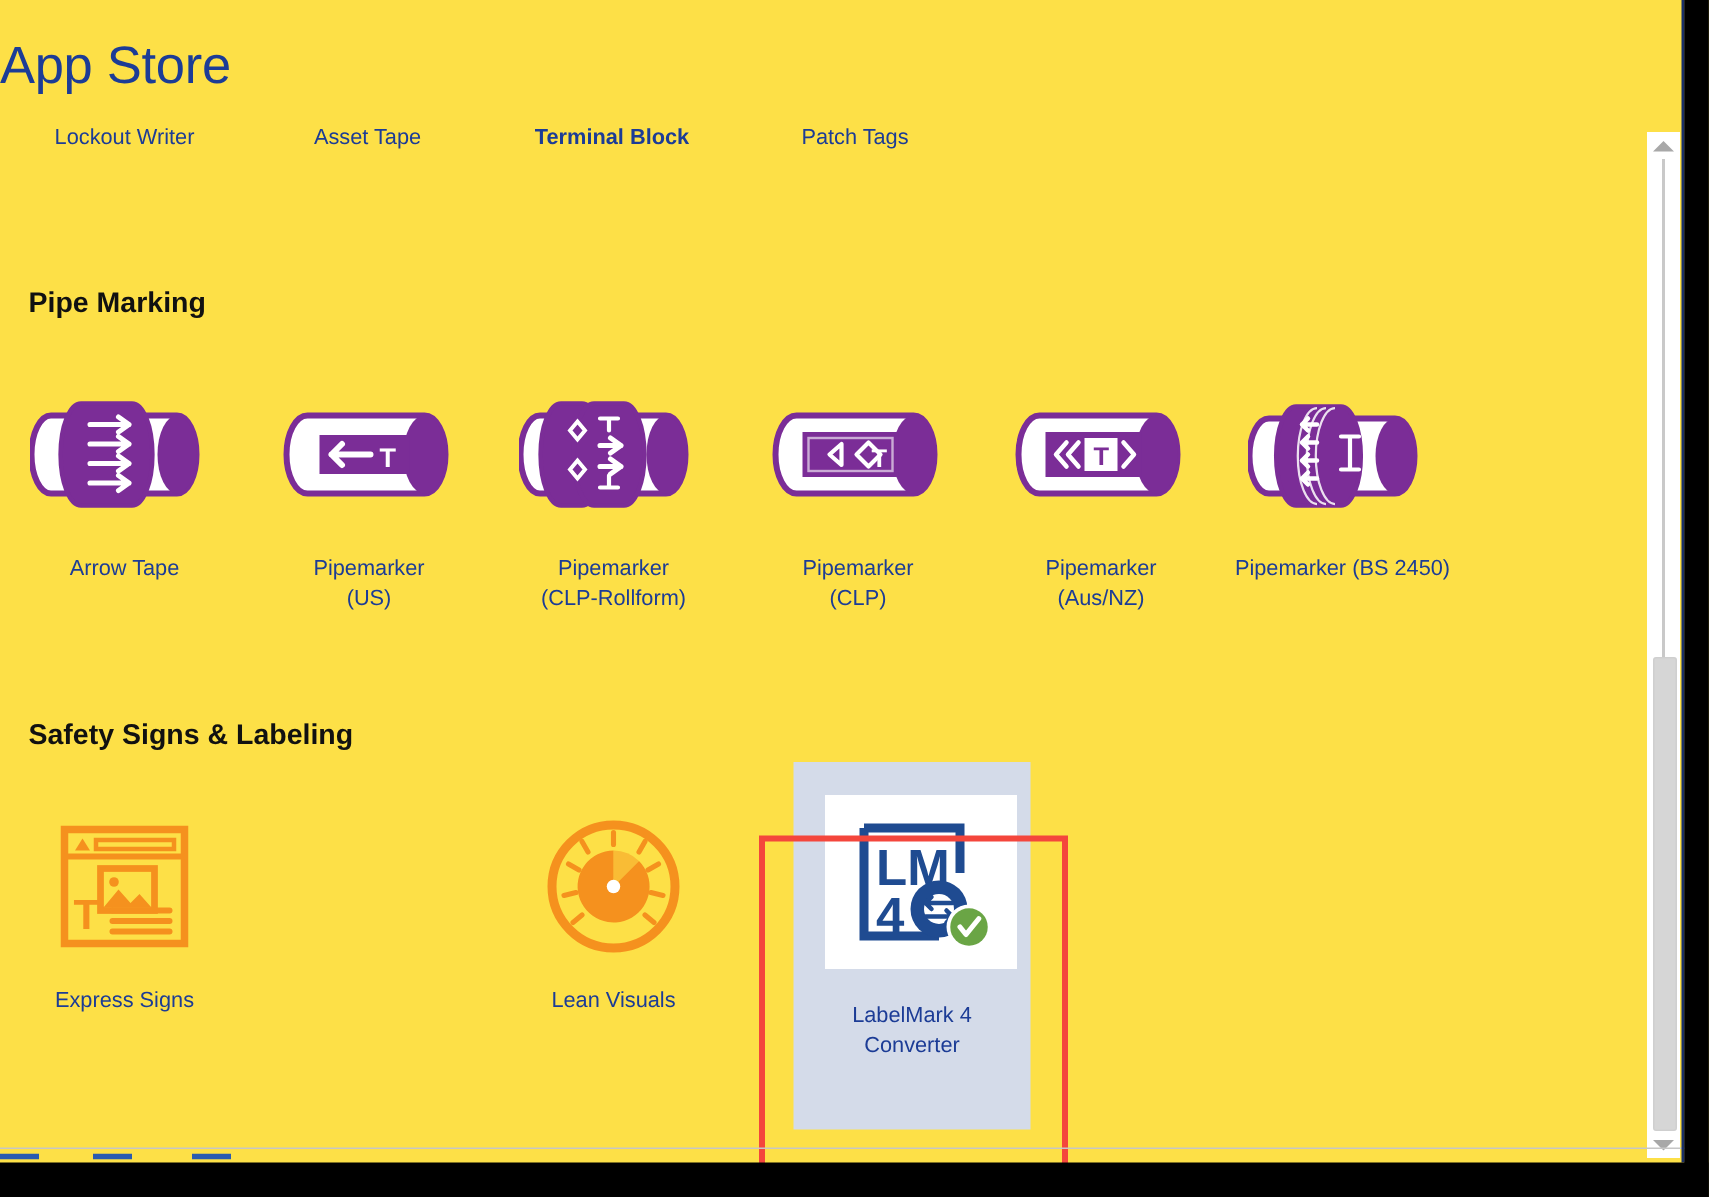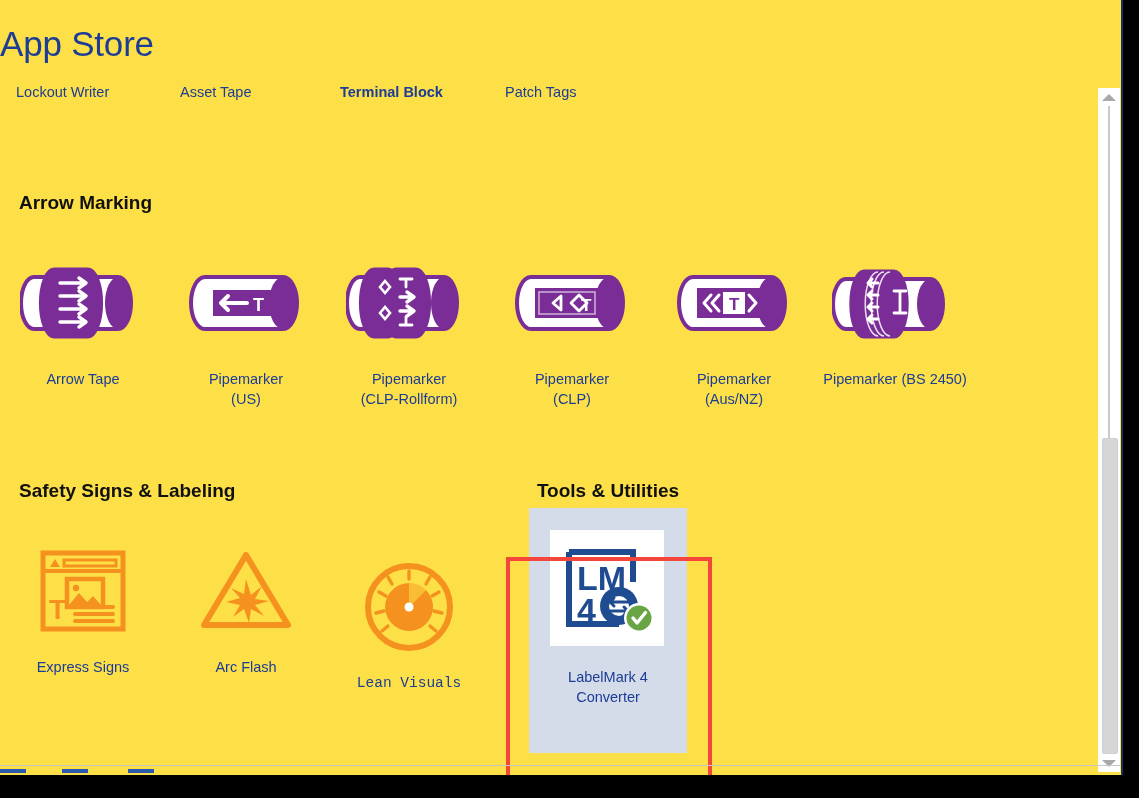--- a/index.html
+++ b/index.html
@@ -59,20 +59,21 @@
     left: 0px; top: 84px;
     width: 1090px;
     height: 24px;
   }
   .nav-link {
     position: absolute;
     top: 0;
     font-size: 14.5px;
     color: #1c3c96;
     white-space: nowrap;
+    text-align: center;
     cursor: pointer;
   }
 
   
   #scrollbar {
     position: absolute;
     left: 1098px; top: 88px;
     width: 22px;
     height: 684px;
     background: #ffffff;
@@ -164,21 +165,21 @@
     left: 529px; top: 400px;
     width: 158px;
     height: 245px;
     background: #d4dbe9;
     text-align: center;
     cursor: pointer;
   }
   #lm4-icon-wrap {
     position: absolute;
     left: 21px; top: 22px;
-    width: 114px; height: 116px;
+    width: 128px; height: 116px;
     background: #ffffff;
     display: flex;
     align-items: center;
     justify-content: center;
   }
   #lm4-label {
     position: absolute;
     left: 0; top: 148px;
     width: 100%;
     font-size: 14.5px;
@@ -238,25 +239,24 @@
     </div>
     <div id="scroll-track"></div>
     <div id="scroll-thumb" style="top: 350px; height: 314px;"></div>
     <div id="scroll-down-arrow">
       <span class="arrow-tri"></span>
     </div>
   </div>
 
   <div id="content">
 
-    <div class="section-heading" id="heading-pipe-marking">Arrow Marking</div>
+    <div class="section-heading" id="heading-pipe-marking">Pipe Marking</div>
 
     <div class="section-heading" id="heading-safety">Safety Signs &amp; Labeling</div>
 
-    <div class="section-heading" id="heading-tools">Tools &amp; Utilities</div>
 
     <div id="tile-labelmark4">
       <div id="lm4-icon-wrap">
         <svg width="100" height="100" viewBox="0 0 100 100" aria-hidden="true">
 
           <path d="M12 14 H76 V44 M12 14 V86 H62" fill="none" stroke="#1f4b91" stroke-width="6"></path>
           <path d="M76 44 L62 86" fill="none" stroke="#1f4b91" stroke-width="0"></path>
 
           <text x="20" y="52" font-family="'Liberation Sans', sans-serif" font-size="34" font-weight="bold" fill="#1f4b91">LM</text>
 
@@ -402,31 +402,21 @@
       <text x="12" y="74" font-family="'Liberation Sans', sans-serif" font-size="28" font-weight="bold" fill="#f5911e">T</text>
       <g stroke="#f5911e" stroke-width="4" stroke-linecap="round">
         <path d="M38 62 H76"></path>
               <path d="M38 69 H76"></path>
               <path d="M38 76 H76"></path>
       </g>
     </svg>
         </div>
         <div class="tile-label">Express Signs</div>
       </div>
-      <div class="tile" style="left: 171px; top: 438px;">
-        <div class="tile-icon">
-          <svg width="96" height="92" viewBox="0 0 96 92">
-      <path d="M48 10 L90 80 H6 Z" fill="none" stroke="#f5911e" stroke-width="6" stroke-linejoin="round"></path>
-      <path d="M48 34 l5 16 l11 -9 l-7 13 l14 2 l-14 4 l9 11 l-13 -7 l-2 14 l-5 -14 l-11 8 l7 -12
-               l-14 -3 l14 -4 l-9 -10 l13 6 z" fill="#f5911e"></path>
-    </svg>
-        </div>
-        <div class="tile-label">Arc Flash</div>
-      </div>
-      <div class="tile" style="left: 334px; top: 454px; font-family: Liberation Mono, monospace;">
+      <div class="tile" style="left: 334px; top: 438px;">
         <div class="tile-icon">
           <svg width="92" height="92" viewBox="0 0 92 92">
       <circle cx="46" cy="46" r="41" fill="none" stroke="#f5911e" stroke-width="6"></circle>
       <g stroke="#f5911e" stroke-width="3.4" stroke-linecap="round">
         <path d="M46 10 V18"></path>
               <path d="M67 16 L63 23"></path>
               <path d="M76 31 L69 35"></path>
         <path d="M79 52 L71 50"></path>
               <path d="M73 70 L67 65"></path>
         <path d="M25 16 L29 23"></path>

